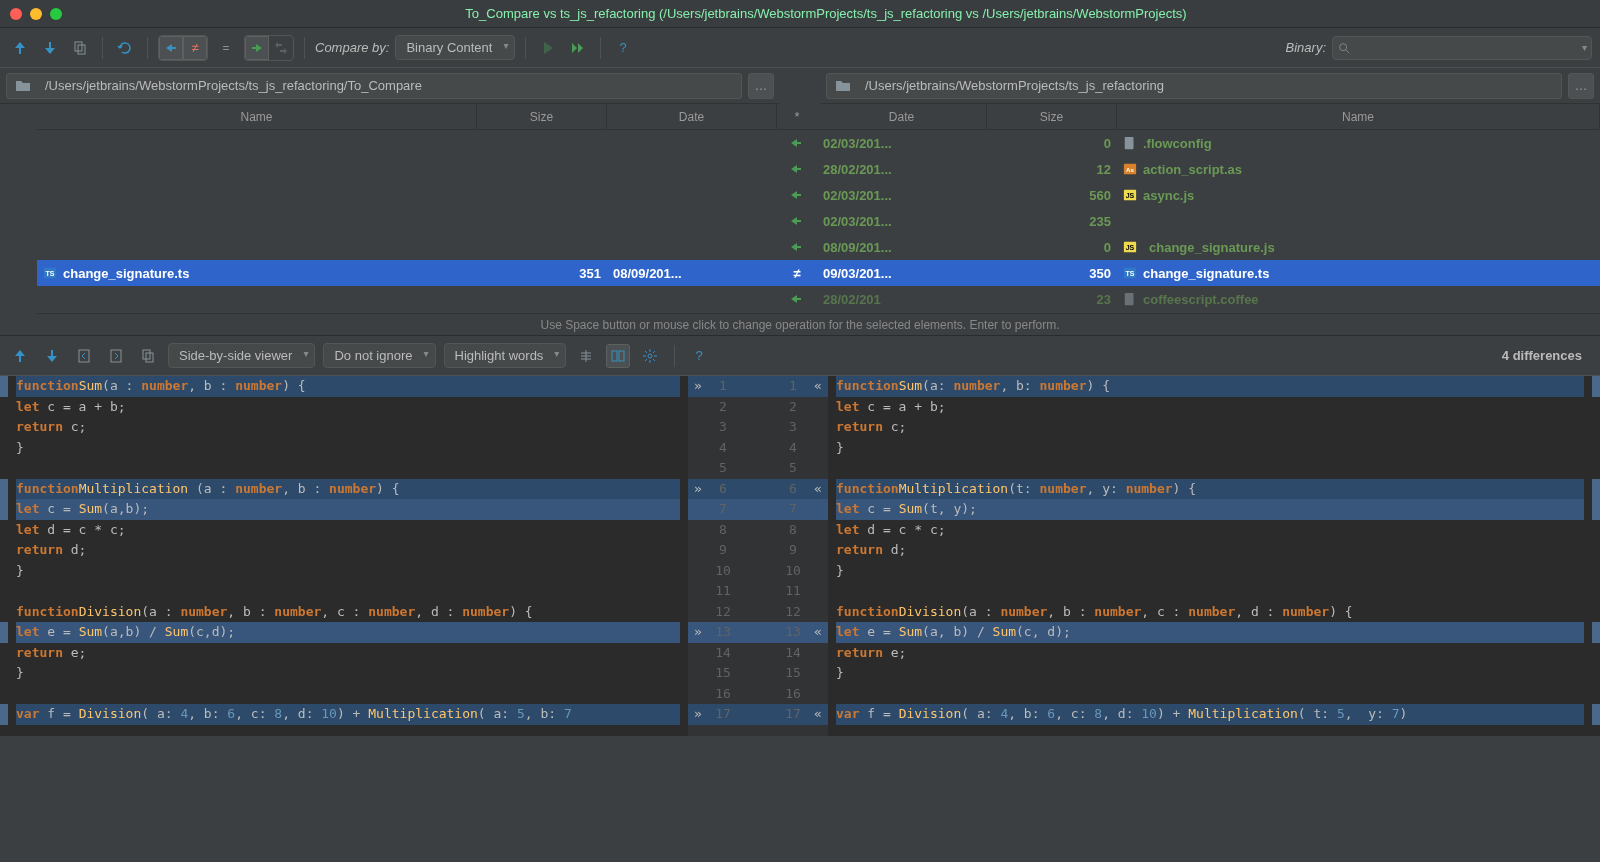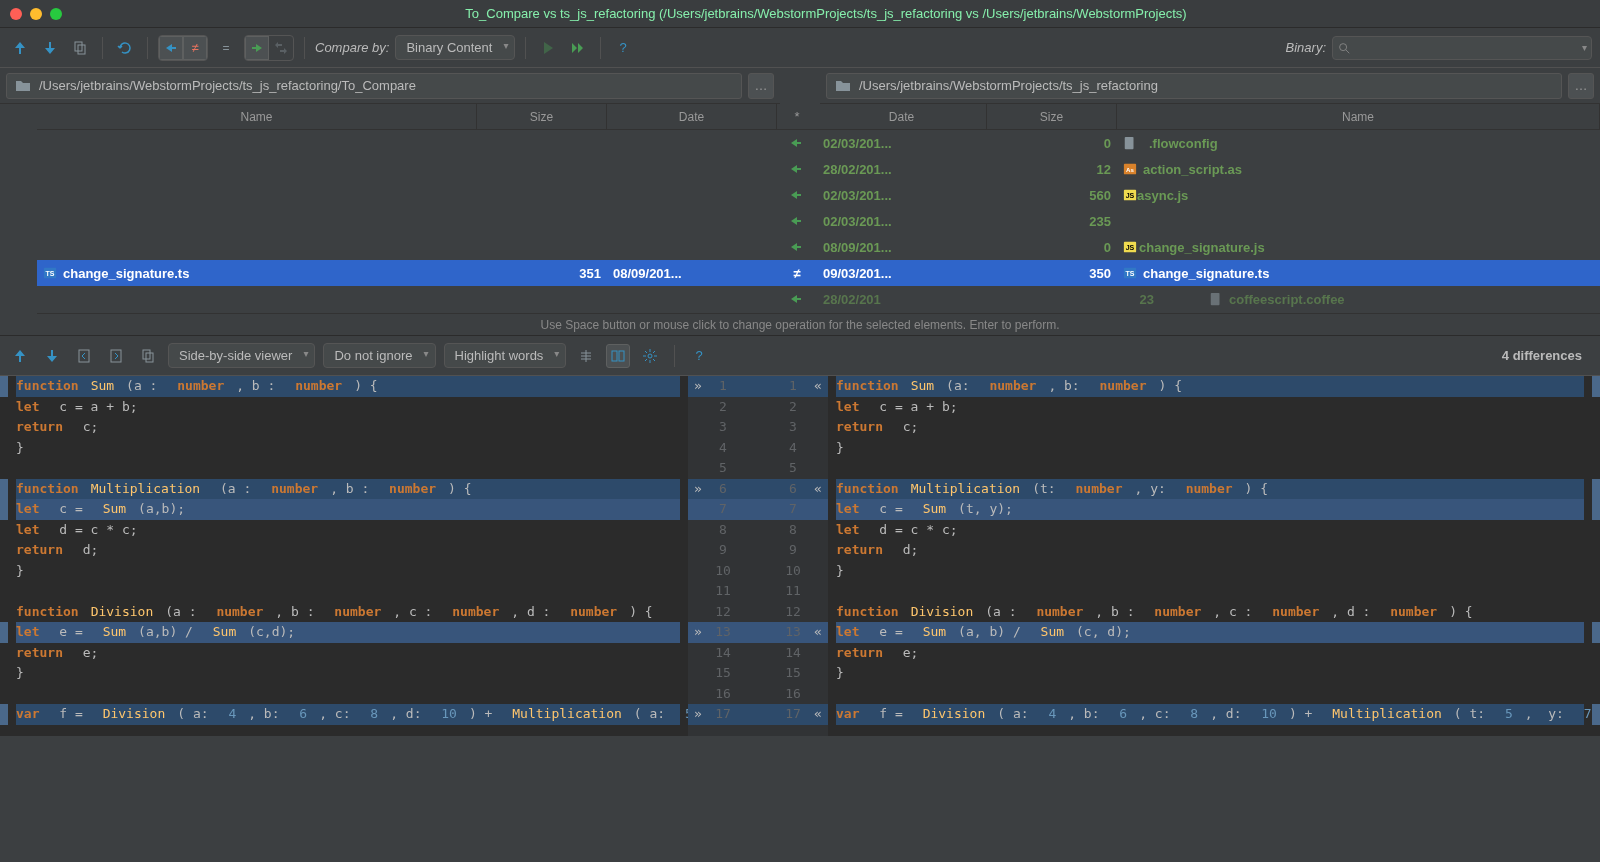--- a/index.html
+++ b/index.html
@@ -67,21 +67,21 @@
   display: flex; align-items: center; padding: 2px 4px; width: 260px; height: 24px;
 }
 .search-box svg { width: 14px; height: 14px; }
 .paths-row { display: flex; height: 36px; }
 .path-box {
   flex: 1; display: flex; align-items: center; padding: 0 6px;
   border-bottom: 1px solid #323232;
 }
 .path-input {
   flex: 1; background: #45494a; border: 1px solid #555; border-radius: 3px;
-  display: flex; align-items: center; padding: 4px 8px; gap: 8px; margin-right: 6px;
+  display: flex; align-items: center; padding: 4px 8px; gap: 14px; margin-right: 6px;
 }
 .path-more {
   width: 26px; height: 26px; background: #4c5052; border: 1px solid #555;
   border-radius: 3px; display: flex; align-items: center; justify-content: center;
   cursor: pointer;
 }
 .center-gap { width: 40px; }
 .table-wrap { display: flex; height: 210px; border-bottom: 1px solid #323232; position: relative; margin-left: 37px; }
 .table-half { width: 740px; display: flex; flex-direction: column; overflow:hidden; }
 .table-center { width: 40px; background: #3c3f41; }
@@ -107,21 +107,21 @@
   height: 40px; display: flex; align-items: center; padding: 0 8px; gap: 8px;
   border-bottom: 1px solid #515151;
 }
 .diff-count { margin-left: auto; color: #bbb; padding-right: 10px; font-weight: bold; }
 .diff-body { display: flex; height: 360px; background: #2b2b2b; font-family: Menlo, Consolas, monospace; font-size: 13px; }
 .pane { width: 680px; overflow: hidden; }
 .gutters { width: 140px; display:flex; }
 .gutter { width: 70px; background: #313335; text-align: center; color: #606366; position: relative; }
 .gln { height: 20.5px; line-height:20.5px; }
 .code { padding: 0 8px; }
-.cl { height: 20.5px; line-height: 20.5px; white-space: pre; display:flex; align-items:center;gap:12px; }
+.cl { height: 20.5px; line-height: 20.5px; white-space: pre; display:flex; align-items:center; }
 .cl.diff { background: #2d4a6a; }
 .cl.diff-strong { background: #38557b; }
 .marker { position:absolute; width:16px; height:20.5px; color:#bbb; display:flex; align-items:center; justify-content:center; font-size:13px; }
 .kw { color: #cc7832; font-weight: bold; }
 .fn { color: #ffc66d; }
 .num { color: #6897bb; }
 .ic-folder { width:16px; height:16px; fill:#87939a; }
 .ic-file { width:14px; height:14px; }
 .left-edge { width:8px; background:#2b2b2b; }
 .right-edge { width:8px; background:#2b2b2b; }
@@ -321,76 +321,76 @@
   <div class="table-half" style="flex:1; width:auto">
     <div class="thead">
       <div class="th" style="width:170px">Date</div>
       <div class="th" style="width:130px">Size</div>
       <div class="th" style="flex:1">Name</div>
     </div>
     <div class="tbody" id="right-tbody">
         <div class="trow">
           <div class="td green-text" style="width:170px">02/03/201...</div>
           <div class="td right green-text" style="width:130px">0</div>
-          <div class="td green-text" style="flex:1;gap:12px">
+          <div class="td green-text" style="flex:1;gap:6px">
             <svg class="ic-file" viewBox="0 0 16 16">
               <rect x="2" y="1" width="10" height="14" rx="1" fill="#87939a"></rect>
             </svg>
             <span>.flowconfig</span>
           </div>
         </div>
         <div class="trow">
           <div class="td green-text" style="width:170px">28/02/201...</div>
           <div class="td right green-text" style="width:130px">12</div>
           <div class="td green-text" style="flex:1;gap:6px">
             <svg class="ic-file" viewBox="0 0 16 16">
               <rect x="1" y="2" width="14" height="12" rx="1" fill="#d9822b"></rect>
               <text x="8" y="11" font-size="7" text-anchor="middle" fill="#fff">As</text>
             </svg>
             <span>action_script.as</span>
           </div>
         </div>
         <div class="trow">
           <div class="td green-text" style="width:170px">02/03/201...</div>
           <div class="td right green-text" style="width:130px">560</div>
-          <div class="td green-text" style="flex:1;">
+          <div class="td green-text" style="flex:1;gap:6px">
             <svg class="ic-file" viewBox="0 0 16 16">
               <rect x="1" y="2" width="14" height="12" rx="1" fill="#f0db4f"></rect>
               <text x="8" y="11" font-size="8" text-anchor="middle" fill="#000">JS</text>
             </svg>
             <span>async.js</span>
           </div>
         </div>
         <div class="trow">
           <div class="td green-text" style="width:170px">02/03/201...</div>
           <div class="td right green-text" style="width:130px">235</div>
         </div>
         <div class="trow">
           <div class="td green-text" style="width:170px">08/09/201...</div>
           <div class="td right green-text" style="width:130px">0</div>
-          <div class="td green-text" style="flex:1;gap:2px">
+          <div class="td green-text" style="flex:1;gap:12px">
             <svg class="ic-file" viewBox="0 0 16 16">
               <rect x="1" y="2" width="14" height="12" rx="1" fill="#f0db4f"></rect>
               <text x="8" y="11" font-size="8" text-anchor="middle" fill="#000">JS</text>
             </svg>
             <span>change_signature.js</span>
           </div>
         </div>
         <div class="trow sel">
           <div class="td " style="width:170px">09/03/201...</div>
           <div class="td right " style="width:130px">350</div>
           <div class="td " style="flex:1;gap:6px">
             <svg class="ic-file" viewBox="0 0 16 16">
               <rect x="1" y="2" width="14" height="12" rx="1" fill="#3178c6"></rect>
               <text x="8" y="11" font-size="8" text-anchor="middle" fill="#fff">TS</text>
             </svg>
             <span>change_signature.ts</span>
           </div>
         </div>
-        <div class="trow" style="opacity: 0.6; gap: 43px;">
+        <div class="trow" style="opacity: 0.6;">
           <div class="td green-text" style="width:170px">28/02/201</div>
           <div class="td right green-text" style="width:130px">23</div>
           <div class="td green-text" style="flex:1;gap:6px">
             <svg class="ic-file" viewBox="0 0 16 16">
               <rect x="2" y="1" width="10" height="14" rx="1" fill="#87939a"></rect>
             </svg>
             <span>coffeescript.coffee</span>
           </div>
         </div>
       </div>

